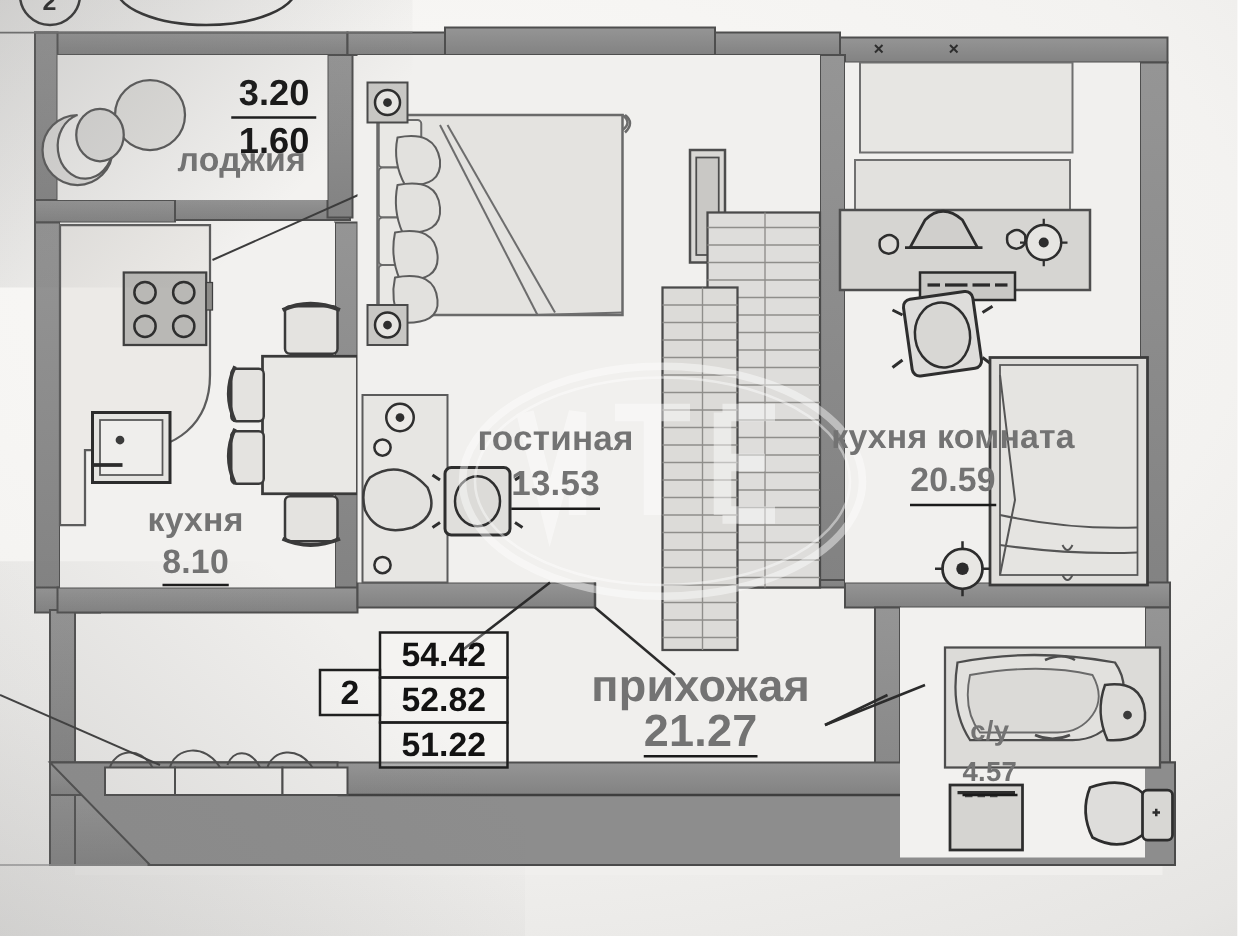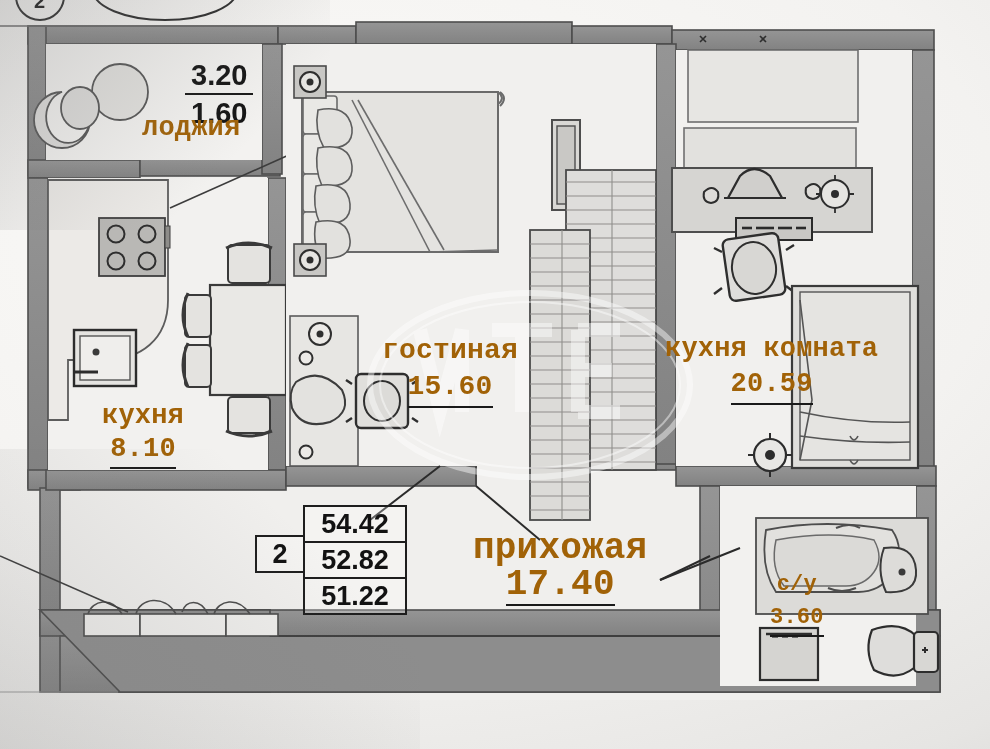--- a/index.html
+++ b/index.html
@@ -19,21 +19,21 @@
     background:linear-gradient(135deg, rgba(120,120,120,.30), rgba(120,120,120,0) 70%);
     pointer-events:none;
   }
   #shadowBL{
     position:absolute;left:0;bottom:0;width:420px;height:300px;
     background:linear-gradient(45deg, rgba(120,120,120,.22), rgba(120,120,120,0) 72%);
     pointer-events:none;
   }
   svg{position:absolute;left:0;top:0;}
   .lbl{
-    position:absolute;color:#a16207;font-family:Liberation Mono, monospace;
+    position:absolute;color:#737373;font-family:Liberation Sans, sans-serif;
     font-weight:700;white-space:nowrap;letter-spacing:.2px;
   }
   .lbl .name{display:block;text-align:center;}
   .lbl .num{display:block;text-align:center;}
   .und{border-bottom:2px solid #1a1a1a;padding-bottom:1px;display:inline-block;}
   .frac{
     position:absolute;text-align:center;color:#141414;font-weight:700;
     font-family:"Liberation Sans",sans-serif;
   }
   .frac .top{display:block;border-bottom:2px solid #181818;padding:0 6px 1px 6px;}
@@ -408,52 +408,52 @@
   </svg>
 
   <div class="frac" style="left:185px;top:58px;font-size:29px;line-height:34px;">
     <span class="top">3.20</span>
     <span class="bot">1.60</span>
   </div>
   <div class="lbl" style="left:142px;top:113px;font-size:27px;">
     <span class="name">лоджия</span>
   </div>
 
-  <div class="lbl" style="left:102px;top:400px;font-size:27px;line-height:33px;">
+  <div class="lbl" style="left:118px;top:400px;font-size:27px;line-height:33px;">
     <span class="name">кухня</span>
     <span class="num">
       <span class="und">8.10</span>
     </span>
   </div>
 
   <div class="lbl" style="left:382px;top:333px;font-size:28px;line-height:36px;">
     <span class="name">гостиная</span>
     <span class="num">
-      <span class="und">15.60</span>
+      <span class="und">13.53</span>
     </span>
   </div>
 
   <div class="lbl" style="left:665px;top:332px;font-size:27px;line-height:35px;">
     <span class="name">кухня комната</span>
     <span class="num">
       <span class="und">20.59</span>
     </span>
   </div>
 
   <div class="lbl" style="left:473px;top:531px;font-size:36px;line-height:36px;">
     <span class="name">прихожая</span>
     <span class="num">
-      <span class="und">17.40</span>
+      <span class="und">21.27</span>
     </span>
   </div>
 
   <div class="lbl" style="left:770px;top:568px;font-size:22px;line-height:33px;">
     <span class="name">с/у</span>
     <span class="num">
-      <span class="und">3.60</span>
+      <span class="und">4.57</span>
     </span>
   </div>
 
   <div id="areaTable">
     <div class="rooms">2</div>
     <div class="vals">
       <div>54.42</div>
       <div>52.82</div>
       <div>51.22</div>
     </div>

